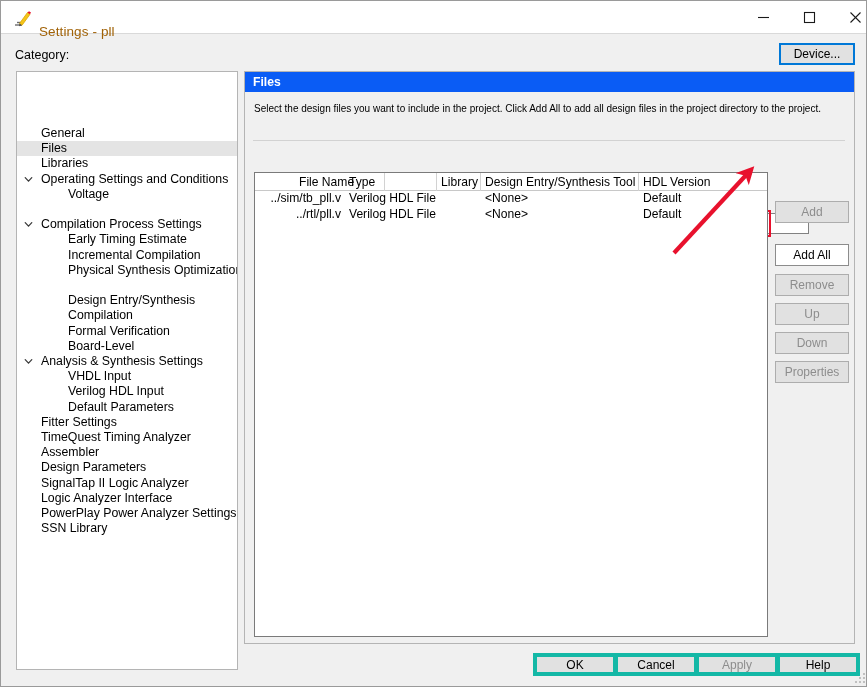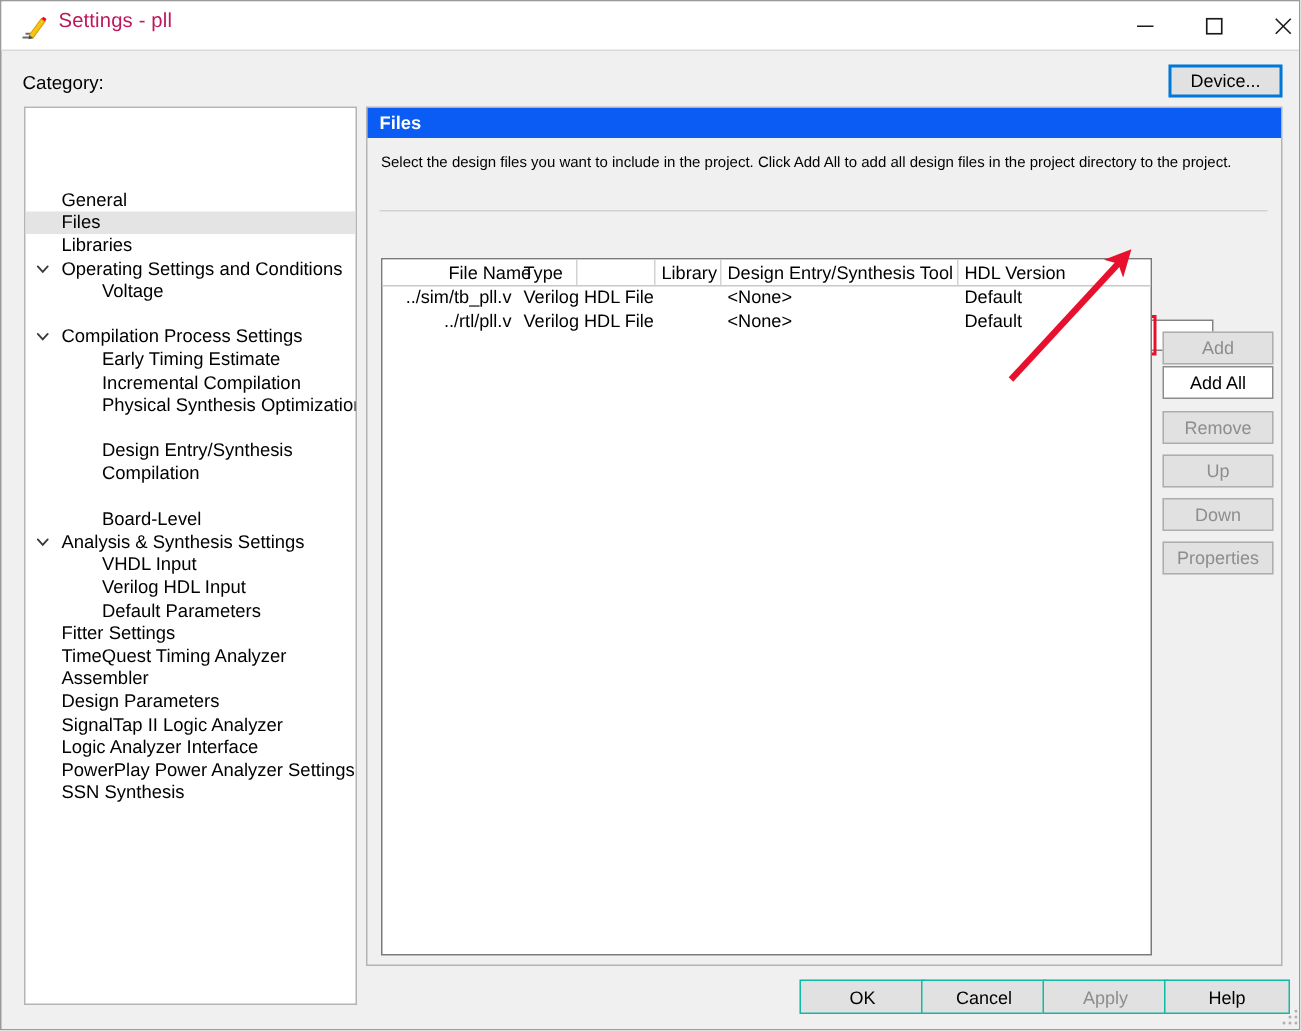--- a/index.html
+++ b/index.html
@@ -25,23 +25,23 @@
     position: absolute; left: 0; top: 0;
     width: 865px; height: 33px;
     background: #ffffff;
     border-bottom: 1px solid #d9d9d9;
   }
   #title-icon {
     position: absolute; left: 12px; top: 7px;
     width: 20px; height: 20px;
   }
   #title-text {
-    position: absolute; left: 38px; top: 5px;
+    position: absolute; left: 38px; top: 23px;
     font-size: 13.5px;
-    color: #be185d;
+    color: #a16207;
     letter-spacing: .1px;
   }
   .wbtn {
     position: absolute; top: 0;
     width: 45px; height: 32px;
     display: flex; align-items: center; justify-content: center;
     background: transparent;
     border: none; padding: 0;
   }
   #btn-min  { left: 740px; }
@@ -203,21 +203,21 @@
     background: #ffffff;
     border: 1px solid #8c8c8c;
     color: #000000;
   }
 
   
   .botbtn {
     position: absolute; top: 652px;
     width: 84px; height: 23px;
     background: #e1e1e1;
-    border: 1px solid #14b8a6;
+    border: 4px solid #14b8a6;
     font-family: "Liberation Sans", sans-serif;
     font-size: 12px;
     color: #000000;
     padding: 0;
     display: flex; align-items: center; justify-content: center;
   }
   .botbtn.disabled { color: #8d8d8d; background: #e1e1e1; }
   #btn-ok     { left: 532px; }
   #btn-cancel { left: 613px; }
   #btn-apply  { left: 694px; }
@@ -297,37 +297,38 @@
       <div class="tree-item lvl0" style="top: 97.2px; position: absolute; left: 0px; right: 0px;"><span class="chev">
           <svg width="9" height="9" viewBox="0 0 9 9">
             <path d="M1.2 2.6 L4.5 6.2 L7.8 2.6" fill="none" stroke="#3a3a3a" stroke-width="1.25" stroke-linecap="round"></path>
           </svg>
         </span><span class="tlabel">Compilation Process Settings</span></div>
       <div class="tree-item lvl1" style="top: 112.4px; position: absolute; left: 0px; right: 0px;"><span class="tlabel">Early Timing Estimate</span></div>
       <div class="tree-item lvl1" style="top: 127.6px; position: absolute; left: 0px; right: 0px;"><span class="tlabel">Incremental Compilation</span></div>
       <div class="tree-item lvl1" style="top: 142.8px; position: absolute; left: 0px; right: 0px;"><span class="tlabel">Physical Synthesis Optimizations</span></div>
       <div class="tree-item lvl1" style="top: 173.2px; position: absolute; left: 0px; right: 0px;"><span class="tlabel">Design Entry/Synthesis</span></div>
       <div class="tree-item lvl1" style="top: 188.4px; position: absolute; left: 0px; right: 0px;"><span class="tlabel">Compilation</span></div>
+      <div class="tree-item lvl1" style="top: 203.6px; position: absolute; left: 0px; right: 0px;"><span class="tlabel">Formal Verification</span></div>
       <div class="tree-item lvl1" style="top: 218.8px; position: absolute; left: 0px; right: 0px;"><span class="tlabel">Board-Level</span></div>
       <div class="tree-item lvl0" style="top: 234px; position: absolute; left: 0px; right: 0px;"><span class="chev">
           <svg width="9" height="9" viewBox="0 0 9 9">
             <path d="M1.2 2.6 L4.5 6.2 L7.8 2.6" fill="none" stroke="#3a3a3a" stroke-width="1.25" stroke-linecap="round"></path>
           </svg>
         </span><span class="tlabel">Analysis &amp; Synthesis Settings</span></div>
       <div class="tree-item lvl1" style="top: 249.2px; position: absolute; left: 0px; right: 0px;"><span class="tlabel">VHDL Input</span></div>
       <div class="tree-item lvl1" style="top: 264.4px; position: absolute; left: 0px; right: 0px;"><span class="tlabel">Verilog HDL Input</span></div>
       <div class="tree-item lvl1" style="top: 279.6px; position: absolute; left: 0px; right: 0px;"><span class="tlabel">Default Parameters</span></div>
       <div class="tree-item lvl0" style="top: 294.8px; position: absolute; left: 0px; right: 0px;"><span class="tlabel">Fitter Settings</span></div>
       <div class="tree-item lvl0" style="top: 310px; position: absolute; left: 0px; right: 0px;"><span class="tlabel">TimeQuest Timing Analyzer</span></div>
       <div class="tree-item lvl0" style="top: 325.2px; position: absolute; left: 0px; right: 0px;"><span class="tlabel">Assembler</span></div>
       <div class="tree-item lvl0" style="top: 340.4px; position: absolute; left: 0px; right: 0px;"><span class="tlabel">Design Parameters</span></div>
       <div class="tree-item lvl0" style="top: 355.6px; position: absolute; left: 0px; right: 0px;"><span class="tlabel">SignalTap II Logic Analyzer</span></div>
       <div class="tree-item lvl0" style="top: 370.8px; position: absolute; left: 0px; right: 0px;"><span class="tlabel">Logic Analyzer Interface</span></div>
       <div class="tree-item lvl0" style="top: 386px; position: absolute; left: 0px; right: 0px;"><span class="tlabel">PowerPlay Power Analyzer Settings</span></div>
-      <div class="tree-item lvl0" style="top: 401.2px; position: absolute; left: 0px; right: 0px;"><span class="tlabel">SSN Synthesis</span></div>
+      <div class="tree-item lvl0" style="top: 401.2px; position: absolute; left: 0px; right: 0px;"><span class="tlabel">SSN Library</span></div>
     </div>
 
   <div id="files-panel">
     <div id="files-header">Files</div>
     <div id="files-desc">Select the design files you want to include in the project. Click Add All to add all design files in the project directory to the project.</div>
     <div id="desc-rule"></div>
 
     <div id="filename-label">File name:</div>
     <input id="filename-input" type="text" value="" style="">
     <button id="browse-button">...</button>
@@ -353,21 +354,21 @@
             <div class="cell fname" style="left: 0px; width: 86px;">../rtl/pll.v</div>
             <div class="cell" style="left: 90px; width: 88px; padding-left: 4px;">Verilog HDL File</div>
             <div class="cell" style="left: 182px; width: 40px; padding-left: 4px;"></div>
             <div class="cell" style="left: 226px; width: 154px; padding-left: 4px;">&lt;None&gt;</div>
             <div class="cell" style="left: 384px; width: 126px; padding-left: 4px;">Default</div>
           </div>
         </div>
     </div>
 
     <div id="side-buttons">
-        <button class="sidebtn" style="top: 149px;">Add</button>
+        <button class="sidebtn" style="top: 129px;">Add</button>
         <button class="sidebtn enabled" style="top: 172px;">Add All</button>
         <button class="sidebtn" style="top: 202px;">Remove</button>
         <button class="sidebtn" style="top: 231px;">Up</button>
         <button class="sidebtn" style="top: 260px;">Down</button>
         <button class="sidebtn" style="top: 289px;">Properties</button>
       </div>
   </div>
 
   <button class="botbtn" id="btn-ok">OK</button>
   <button class="botbtn" id="btn-cancel">Cancel</button>

